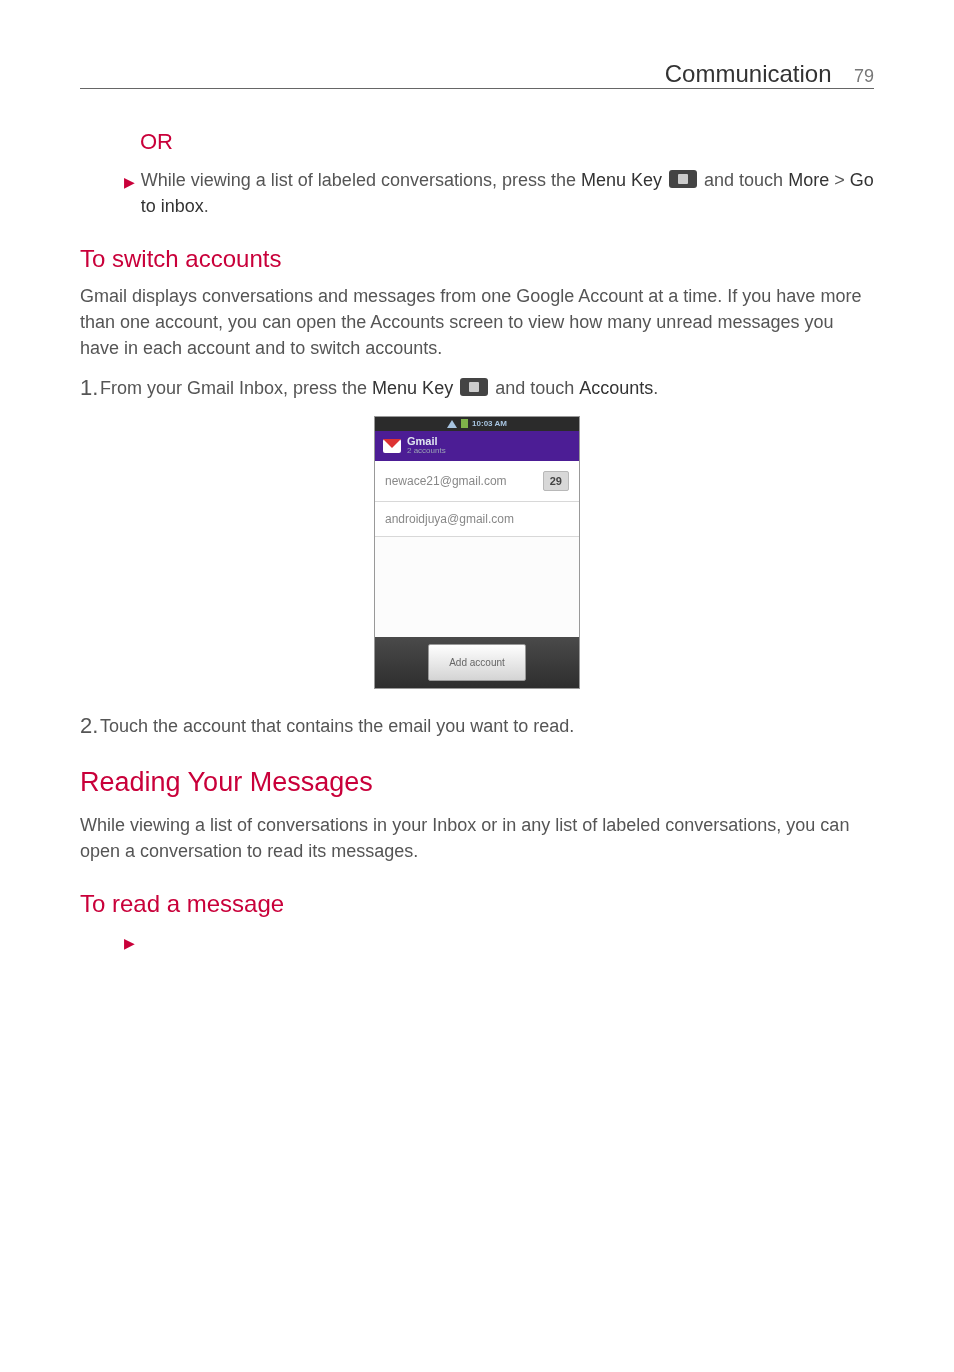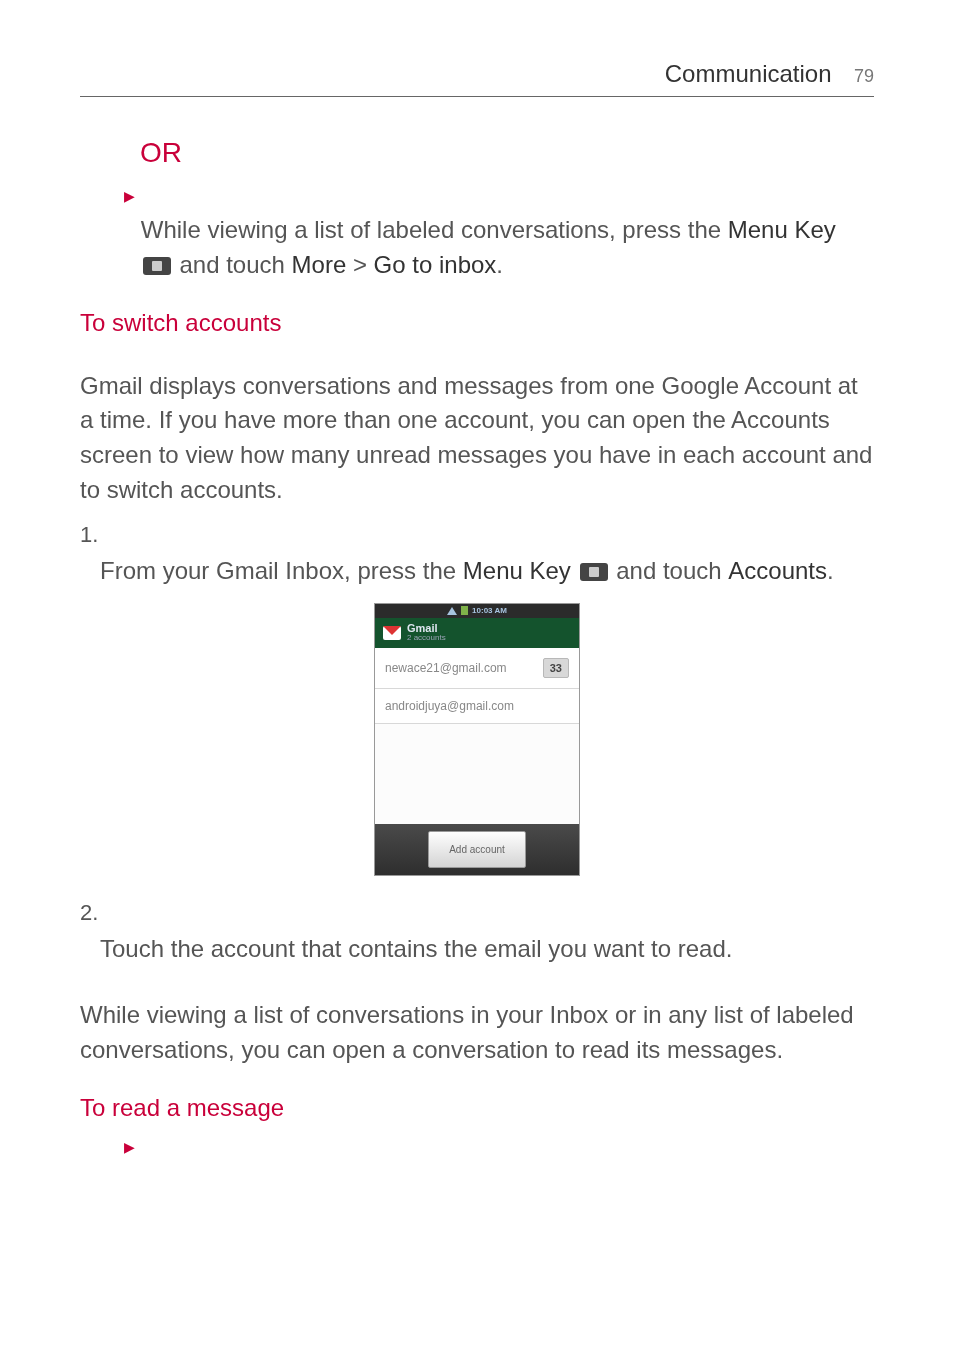--- a/index.html
+++ b/index.html
@@ -10,62 +10,61 @@
       background: #fff;
       color: #555;
       position: relative;
     }
     .page {
       padding: 60px 80px 80px 80px;
     }
     .header {
       text-align: right;
       border-bottom: 1px solid #666;
-      padding-bottom: 8px;
+      padding-bottom: 0;
       margin-bottom: 40px;
     }
     .header-title {
       font-size: 24px;
       font-weight: 300;
       color: #333;
       display: inline;
     }
     .page-number {
       font-size: 18px;
       color: #777;
       margin-left: 18px;
       display: inline;
       vertical-align: baseline;
     }
     .or-heading {
       color: #c9003a;
-      font-size: 28px;
+      font-size: 22px;
       font-weight: 400;
       margin-left: 60px;
       margin-bottom: 12px;
     }
     .bullet-row {
       display: flex;
       align-items: flex-start;
       margin-left: 44px;
       margin-bottom: 20px;
     }
     .bullet-arrow {
       font-size: 14px;
       color: #c9003a;
       margin-right: 6px;
       margin-top: 7px;
       flex-shrink: 0;
     }
     .bullet-text, .step-text, .body-para {
-      font-size: 24px;
+      font-size: 18px;
       line-height: 1.45;
       color: #555;
       font-weight: 300;
-      margin-top: 32px;
     }
     .bold {
       font-weight: 500;
       color: #333;
     }
     .menu-key-icon {
       display: inline-block;
       width: 28px;
       height: 18px;
       background: #444;
@@ -134,21 +133,21 @@
     }
     .sb-battery {
       width: 7px; height: 9px; background: #7fb24a;
     }
     .sb-time {
       color: #a7c4e0;
       font-size: 8px;
       font-weight: 700;
     }
     .phone-header {
-      background: #14532d;
+      background: #4c1d95;
       padding: 5px 8px;
       display: flex;
       align-items: center;
       gap: 6px;
     }
     .gmail-logo {
       width: 18px; height: 14px;
       background: #fff;
       position: relative;
       border-radius: 2px;
@@ -265,37 +264,38 @@
       </div>
       <div class="phone-header">
         <span class="gmail-logo"></span>
         <span class="gmail-title-block">
           <span class="gmail-title">Gmail</span>
           <span class="gmail-sub">2 accounts</span>
         </span>
       </div>
       <div class="account-row">
         <span class="account-email">newace21@gmail.com</span>
-        <span class="account-badge">33</span>
+        <span class="account-badge">29</span>
       </div>
       <div class="account-row">
         <span class="account-email">androidjuya@gmail.com</span>
       </div>
       <div class="phone-spacer"></div>
       <div class="phone-footer">
         <span class="add-account-btn">Add account</span>
       </div>
     </div>
   </div>
 
   <div class="step-row">
     <span class="step-num">2.</span>
     <div class="step-text"> Touch the account that contains the email you want to read.</div>
   </div>
 
+  <h2 class="section-h2">Reading Your Messages</h2>
   <p class="body-para">While viewing a list of conversations in your Inbox or in any list of labeled conversations, you can open a conversation to read its messages.</p>
 
   <div class="subhead">To read a message</div>
 
   <div class="bullet-row">
     <span class="bullet-arrow">▶</span>
   </div>
 
 
 </div>

